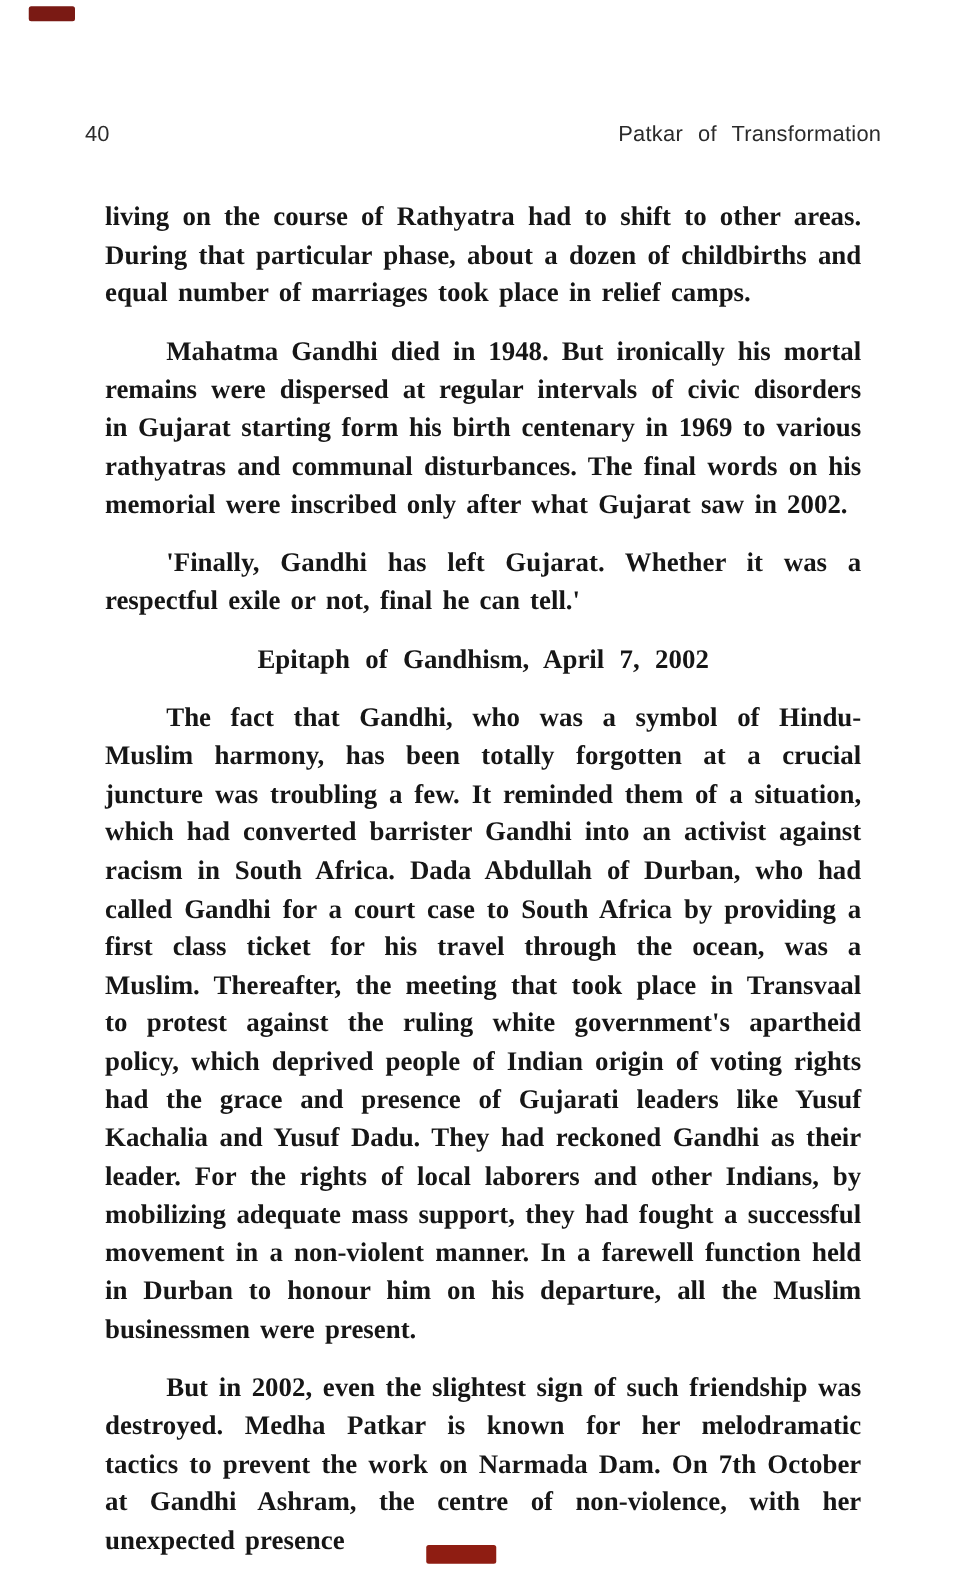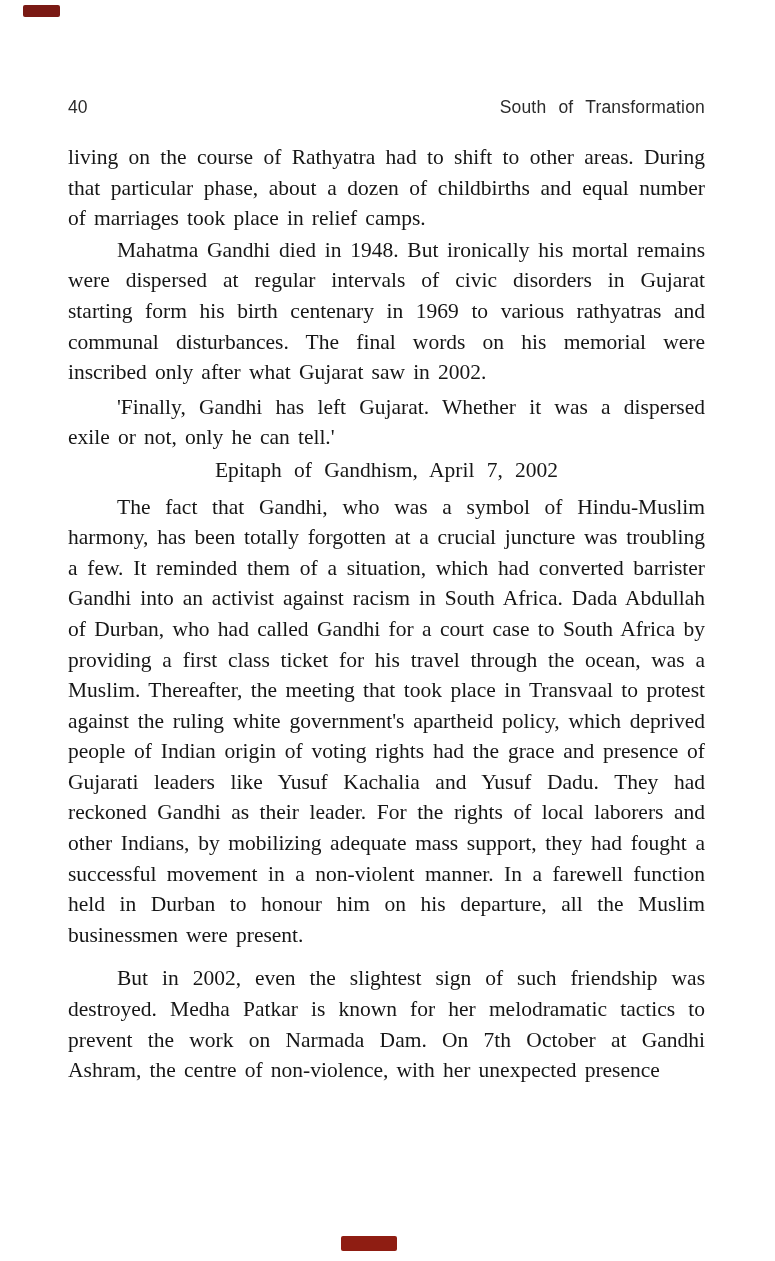--- a/index.html
+++ b/index.html
@@ -46,47 +46,48 @@
     position: absolute;
     top: 142px;
     left: 68px;
     width: 637px;
     font-size: 21.5px;
     line-height: 30.6px;
     color: #161616;
     text-align: justify;
   }
   .para {
-    margin: 0;
+    margin: 16px;
     word-spacing: 0.13em;
+    font-weight: bold;
   }
   .para.indent { text-indent: 49px; }
   .para.p2 { margin-top: 1px; }
   .para.p3 { margin-top: 4px; }
   .para.p4 { margin-top: 7px; }
   .para.p5 { margin-top: 2px; text-align: center; word-spacing: 0.32em; }
   .para.p6 { margin-top: 6px; }
   .para.p7 { margin-top: 13px; }
 </style>
 </head>
 <body>
 
 <div class="page">
 
   <div class="scan-mark top" style="background: rgb(122, 26, 20);"></div>
 
   <div class="running-header">
     <span>40</span>
-    <span class="running-title">South of Transformation</span>
+    <span class="running-title">Patkar of Transformation</span>
   </div>
 
   <div class="body-text">
     <p class="para p1">living on the course of Rathyatra had to shift to other areas. During that particular phase, about a dozen of childbirths and equal number of marriages took place in relief camps.</p>
     <p class="para p2 indent">Mahatma Gandhi died in 1948. But ironically his mortal remains were dispersed at regular intervals of civic disorders in Gujarat starting form his birth centenary in 1969 to various rathyatras and communal disturbances. The final words on his memorial were inscribed only after what Gujarat saw in 2002.</p>
-    <p class="para p3 indent">'Finally, Gandhi has left Gujarat. Whether it was a dispersed exile or not, only he can tell.'</p>
+    <p class="para p3 indent">'Finally, Gandhi has left Gujarat. Whether it was a respectful exile or not, final he can tell.'</p>
     <p class="para p5">Epitaph of Gandhism, April 7, 2002</p>
     <p class="para p6 indent">The fact that Gandhi, who was a symbol of Hindu-Muslim harmony, has been totally forgotten at a crucial juncture was troubling a few. It reminded them of a situation, which had converted barrister Gandhi into an activist against racism in South Africa. Dada Abdullah of Durban, who had called Gandhi for a court case to South Africa by providing a first class ticket for his travel through the ocean, was a Muslim. Thereafter, the meeting that took place in Transvaal to protest against the ruling white government's apartheid policy, which deprived people of Indian origin of voting rights had the grace and presence of Gujarati leaders like Yusuf Kachalia and Yusuf Dadu. They had reckoned Gandhi as their leader. For the rights of local laborers and other Indians, by mobilizing adequate mass support, they had fought a successful movement in a non-violent manner. In a farewell function held in Durban to honour him on his departure, all the Muslim businessmen were present.</p>
     <p class="para p7 indent">But in 2002, even the slightest sign of such friendship was destroyed. Medha Patkar is known for her melodramatic tactics to prevent the work on Narmada Dam. On 7th October at Gandhi Ashram, the centre of non-violence, with her unexpected presence</p>
   </div>
 
   <div class="scan-mark bottom" style="background: rgb(143, 29, 18);"></div>
 
 </div>
 
 </body></html>

